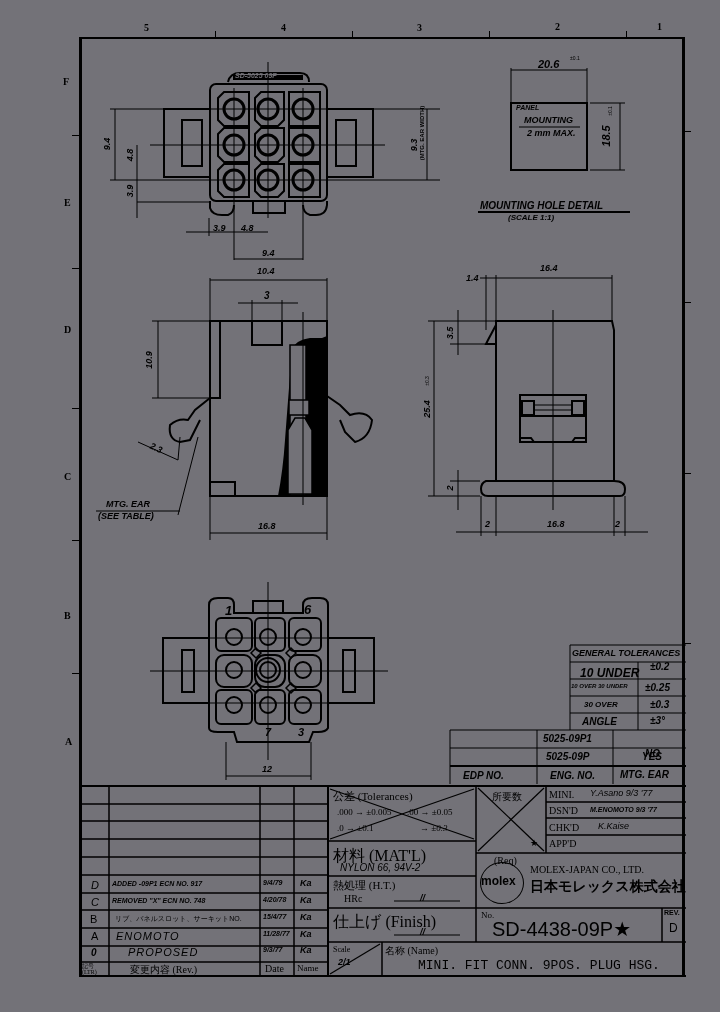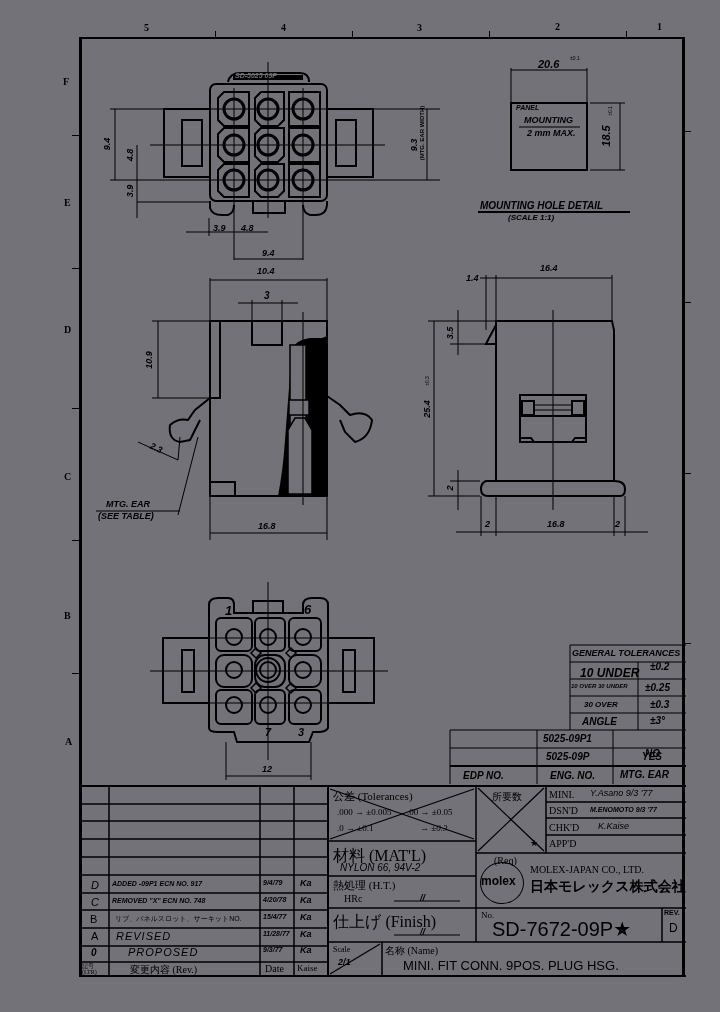--- a/index.html
+++ b/index.html
@@ -384,68 +384,68 @@
 <div class="txt hand" style="left:112px;top:897px;font-size:7px;">REMOVED "X" ECN NO. 748</div>
 <div class="txt hand" style="left:263px;top:896px;font-size:7px;">4/20/78</div>
 <div class="txt hand" style="left:300px;top:895px;font-size:9px;">Ka</div>
 
 <div class="txt" style="left:90px;top:913px;font-size:11px;">B</div>
 <div class="txt" style="left:115px;top:914px;font-size:7px;">リブ、パネルスロット、サーキットNO.</div>
 <div class="txt hand" style="left:263px;top:913px;font-size:7px;">15/4/77</div>
 <div class="txt hand" style="left:300px;top:912px;font-size:9px;">Ka</div>
 
 <div class="txt" style="left:91px;top:930px;font-size:11px;">A</div>
-<div class="txt hand" style="left:116px;top:930px;font-size:11px;font-weight:normal;letter-spacing:1px;">REVISED</div>
+<div class="txt hand" style="left:116px;top:930px;font-size:11px;font-weight:normal;letter-spacing:1px;">ENOMOTO</div>
 <div class="txt hand" style="left:263px;top:930px;font-size:7px;">11/28/77</div>
 <div class="txt hand" style="left:300px;top:929px;font-size:9px;">Ka</div>
 
 <div class="txt hand" style="left:91px;top:947px;font-size:10px;">0</div>
 <div class="txt hand" style="left:128px;top:946px;font-size:11px;font-weight:normal;letter-spacing:1px;">PROPOSED</div>
 <div class="txt hand" style="left:263px;top:946px;font-size:7px;">9/3/77</div>
 <div class="txt hand" style="left:300px;top:945px;font-size:9px;">Ka</div>
 
 <div class="txt tb" style="left:82px;top:963px;font-size:6px;width:26px;white-space:normal;line-height:6px;">記号 (LTR)</div>
 <div class="txt tb" style="left:130px;top:963px;font-size:10px;">変更内容 (Rev.)</div>
 <div class="txt tb" style="left:265px;top:963px;font-size:10px;">Date</div>
-<div class="txt tb" style="left:297px;top:963px;font-size:9px;">Kaise</div>
+<div class="txt tb" style="left:297px;top:963px;font-size:9px;">Name</div>
 
 <div class="txt tb" style="left:333px;top:789px;font-size:11px;">公差 (Tolerances)</div>
 <div class="txt tb" style="left:337px;top:807px;font-size:9px;">.000 → ±0.005</div>
 <div class="txt tb" style="left:407px;top:807px;font-size:9px;">.00 → ±0.05</div>
 <div class="txt tb" style="left:337px;top:823px;font-size:9px;">.0 → ±0.1</div>
 <div class="txt tb" style="left:420px;top:823px;font-size:9px;font-style:italic;">→ ±0.3</div>
 
 <div class="txt tb" style="left:333px;top:846px;font-size:16px;">材料 (MAT'L)</div>
 <div class="txt hand" style="left:340px;top:862px;font-size:10px;font-weight:normal;">NYLON 66, 94V-2</div>
 
 <div class="txt tb" style="left:333px;top:878px;font-size:11px;">熱処理 (H.T.)</div>
 <div class="txt tb" style="left:344px;top:893px;font-size:10px;">HRc</div>
 <div class="txt hand" style="left:420px;top:893px;font-size:9px;">//</div>
 
 <div class="txt tb" style="left:333px;top:912px;font-size:16px;">仕上げ (Finish)</div>
 <div class="txt hand" style="left:420px;top:927px;font-size:9px;">//</div>
 
 <div class="txt tb" style="left:333px;top:945px;font-size:8px;">Scale</div>
 <div class="txt hand" style="left:338px;top:957px;font-size:9px;">2/1</div>
 <div class="txt tb" style="left:385px;top:944px;font-size:10px;">名称 (Name)</div>
-<div class="txt" style="left:403px;top:958px;font-size:13px;">MINI. FIT CONN. 9POS. PLUG HSG.</div>
+<div class="txt" style="left:418px;top:958px;font-size:13px;font-family:Liberation Mono, monospace;">MINI. FIT CONN. 9POS. PLUG HSG.</div>
 
 <div class="txt tb" style="left:492px;top:790px;font-size:10px;">所要数</div>
 <div class="txt tb" style="left:494px;top:809px;font-size:10px;margin-top:46px;">(Req)</div>
 <div class="txt" style="left:530px;top:838px;font-size:9px;">★</div>
 
 <div class="txt tb" style="left:549px;top:789px;font-size:10px;">MINI.</div>
 <div class="txt hand" style="left:590px;top:788px;font-size:9px;font-weight:normal;">Y.Asano 9/3 '77</div>
 <div class="txt tb" style="left:549px;top:805px;font-size:10px;">DSN'D</div>
 <div class="txt hand" style="left:590px;top:806px;font-size:7px;">M.ENOMOTO 9/3 '77</div>
 <div class="txt tb" style="left:549px;top:822px;font-size:10px;">CHK'D</div>
 <div class="txt hand" style="left:598px;top:821px;font-size:9px;font-weight:normal;">K.Kaise</div>
 <div class="txt tb" style="left:549px;top:838px;font-size:10px;">APP'D</div>
 
 <div class="abs" style="left:480px;top:862px;width:42px;height:40px;border:1.5px solid #000;border-radius:50%;"></div>
 <div class="txt" style="left:481px;top:874px;font-size:12px;font-weight:bold;">molex</div>
 <div class="txt tb" style="left:530px;top:864px;font-size:10px;">MOLEX-JAPAN CO., LTD.</div>
 <div class="txt" style="left:530px;top:878px;font-size:14px;font-weight:bold;">日本モレックス株式会社</div>
 
 <div class="txt tb" style="left:481px;top:910px;font-size:9px;">No.</div>
-<div class="txt" style="left:492px;top:917px;font-size:20px;">SD-7672-09P★</div>
+<div class="txt" style="left:492px;top:917px;font-size:20px;">SD-4438-09P★</div>
 <div class="txt" style="left:664px;top:909px;font-size:7px;font-weight:bold;">REV.</div>
 <div class="txt" style="left:669px;top:921px;font-size:12px;">D</div>
 
 </body></html>

